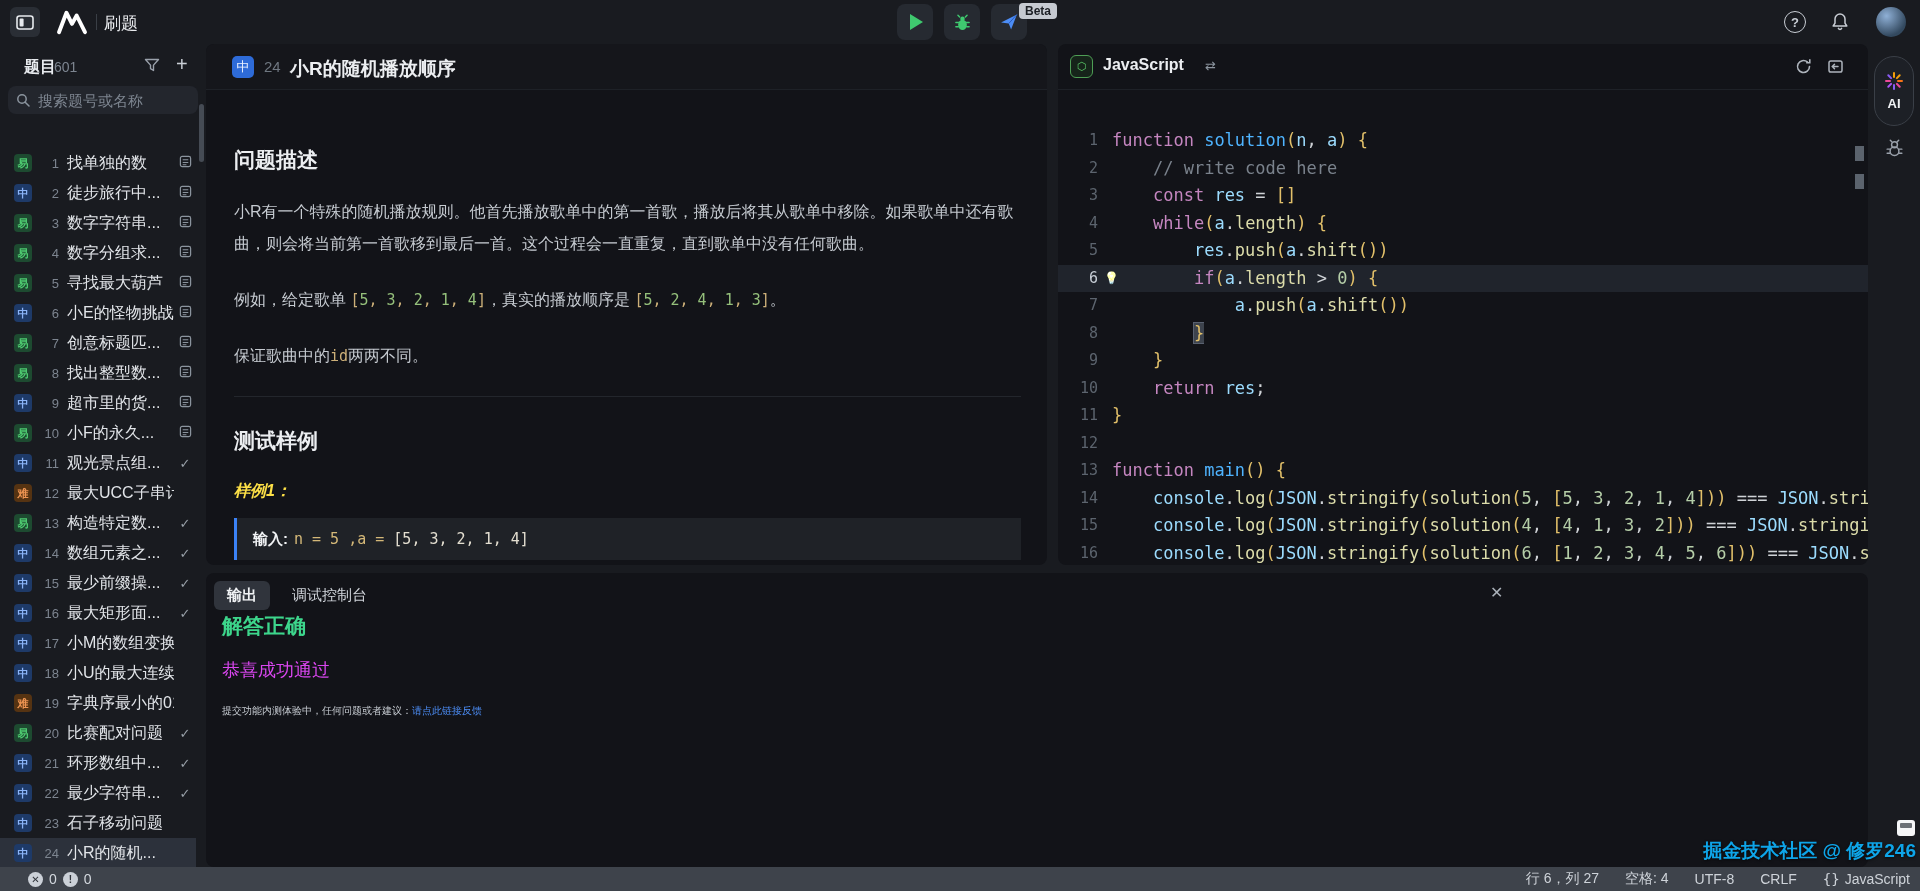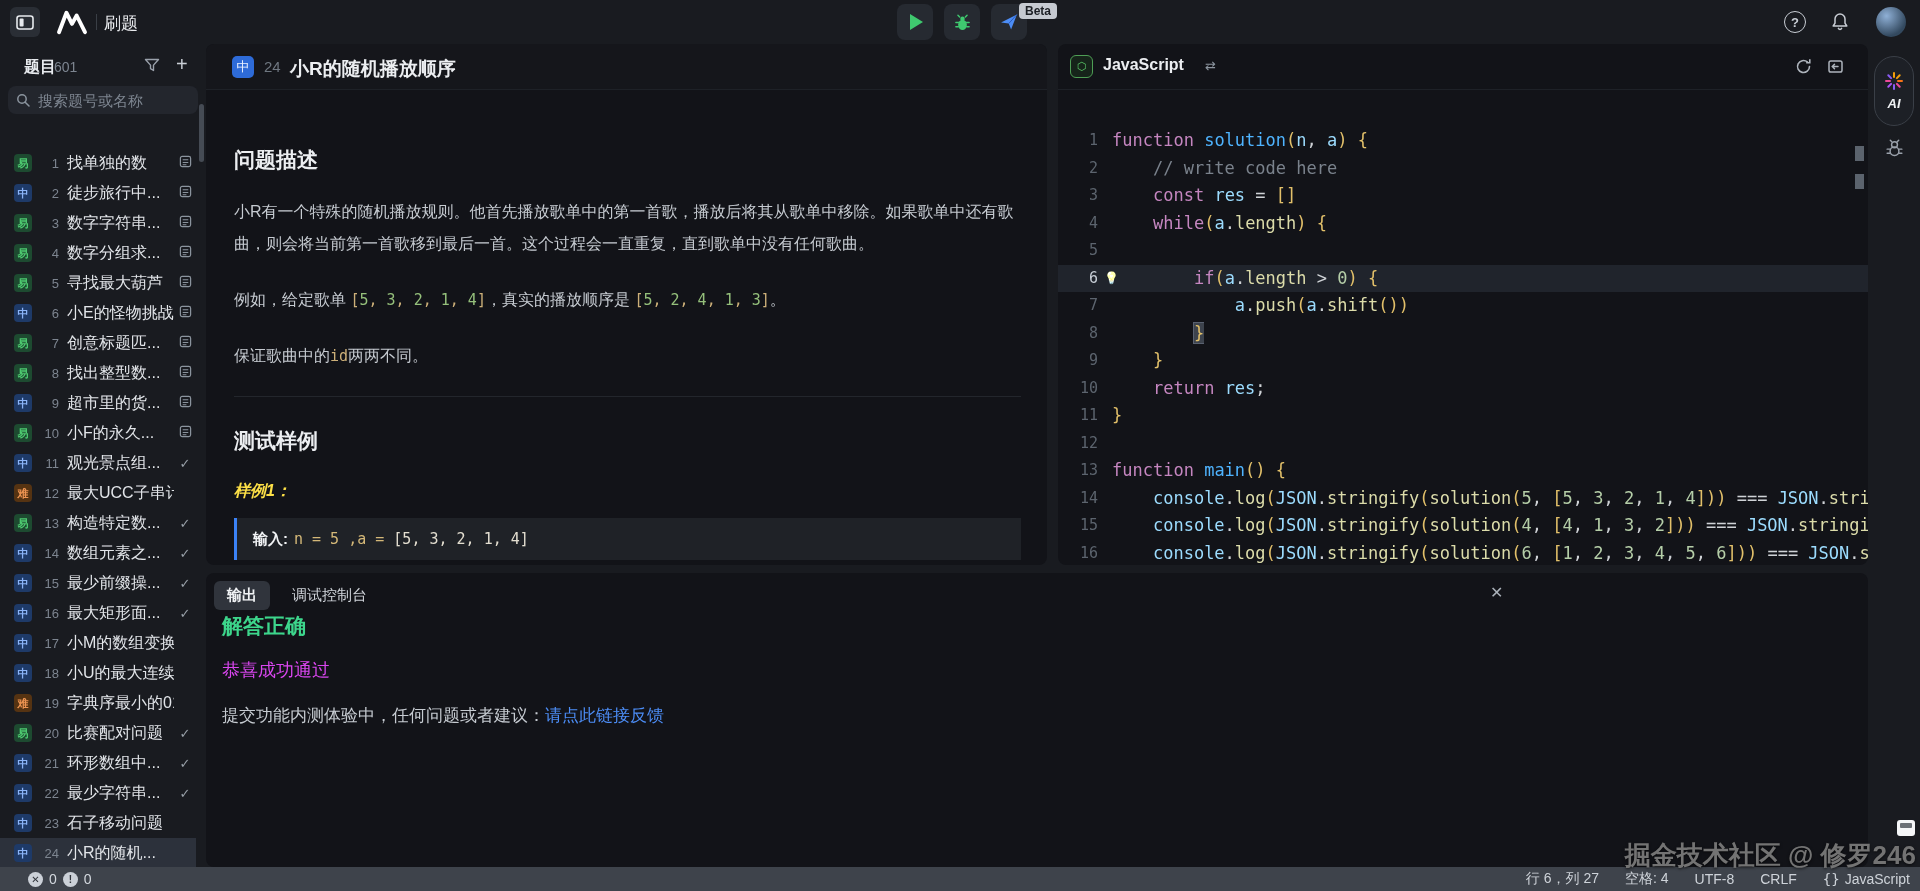--- a/index.html
+++ b/index.html
@@ -106,34 +106,34 @@
   .ruler-mark { position:absolute; width:9px; height:15px; background:#5b636d; left:797px; }
 
   
   .tabs { position:absolute; left:8px; top:8px; display:flex; align-items:center; }
   .tab-active { background:#30343c; border-radius:6px; padding:5px 13px; font-size:15px; font-weight:bold;
     color:#f0f2f4; cursor:pointer; }
   .tab-plain { margin-left:22px; font-size:15px; color:#cfd3d9; cursor:pointer; }
   .out-close { position:absolute; left:1284px; top:10px; font-size:16px; color:#aab1b9; cursor:pointer; }
   .result { position:absolute; left:16px; top:39px; font-size:21px; font-weight:bold; }
   .congrats { position:absolute; left:16px; top:85px; font-size:18px; color:#d946ef; }
-  .note { position:absolute; left:16px; top:131px; font-size:17px; color:#c6cbd1; }
+  .note { position:absolute; left:16px; top:131px; font-size:10px; color:#c6cbd1; }
   .note a { color:#4c8df6; text-decoration:none; cursor:pointer; }
 
   
   .ai-pill { position:absolute; left:1874px; top:56px; width:40px; height:70px; border:1px solid #3a3f47;
     border-radius:20px; background:#1d2026; display:flex; flex-direction:column; align-items:center;
     justify-content:center; gap:5px; cursor:pointer; }
-  .ai-txt { font-size:13px; font-weight:bold; color:#f0f2f4;font-style:italic; }
+  .ai-txt { font-size:13px; font-weight:bold; color:#f0f2f4; }
   .rail-bug { position:absolute; left:1884px; top:138px; cursor:pointer; }
 
   
   .wm-ic { position:absolute; left:1896px; top:819px; z-index:6; }
-  .watermark { position:absolute; right:4px; top:838px; z-index:6; font-size:26px; font-weight:bold;
-    color:#737373; text-shadow:0 1px 3px rgba(0,0,0,.65); white-space:nowrap; }
+  .watermark { position:absolute; right:4px; top:838px; z-index:6; font-size:19px; font-weight:bold;
+    color:#0ea5e9; text-shadow:0 1px 3px rgba(0,0,0,.65); white-space:nowrap; }
   .statusbar { position:absolute; left:0; top:867px; width:1920px; height:24px; background:#3e434b;
     display:flex; align-items:center; font-size:14px; color:#d3d8de; z-index:5; }
   .sb-left { display:flex; align-items:center; gap:6px; padding-left:28px; }
   .sb-ic { width:15px; height:15px; border-radius:50%; background:#ccd1d8; color:#30343b; font-size:10px;
     font-weight:bold; display:flex; align-items:center; justify-content:center; }
   .sb-right { margin-left:auto; display:flex; align-items:center; gap:26px; padding-right:10px;
     font-size:14px; color:#ced3d9; }
   .sb-right span { cursor:pointer; }
   .braces { font-family:"DejaVu Sans Mono",monospace; margin-right:5px; }
 </style>
@@ -419,21 +419,21 @@
           <rect x="2" y="3" width="13" height="11" rx="1.8" fill="none" stroke="#aeb4bc" stroke-width="1.5"></rect>
           <path d="M11 8.5H5.5M7.5 6.3L5.3 8.5l2.2 2.2" fill="none" stroke="#aeb4bc" stroke-width="1.5" stroke-linecap="round"></path>
         </svg>
       </span>
     </div>
     <div class="code-area">
         <div class="code-line"><span class="ln">1</span><span class="bulb"></span><span class="ctext"><span class="tk-kw">function</span><span class="tk-pl"> </span><span class="tk-fn">solution</span><span class="tk-br">(</span><span class="tk-v">n</span><span class="tk-pl">, </span><span class="tk-v">a</span><span class="tk-br">)</span><span class="tk-pl"> </span><span class="tk-br">{</span></span></div>
         <div class="code-line"><span class="ln">2</span><span class="bulb"></span><span class="ctext"><span class="tk-pl">    </span><span class="tk-cm">// write code here</span></span></div>
         <div class="code-line"><span class="ln">3</span><span class="bulb"></span><span class="ctext"><span class="tk-pl">    </span><span class="tk-kw">const</span><span class="tk-pl"> </span><span class="tk-v">res</span><span class="tk-pl"> = </span><span class="tk-br">[]</span></span></div>
         <div class="code-line"><span class="ln">4</span><span class="bulb"></span><span class="ctext"><span class="tk-pl">    </span><span class="tk-kw">while</span><span class="tk-br">(</span><span class="tk-v">a</span><span class="tk-pl">.</span><span class="tk-pr">length</span><span class="tk-br">)</span><span class="tk-pl"> </span><span class="tk-br">{</span></span></div>
-        <div class="code-line"><span class="ln">5</span><span class="bulb"></span></div>
+        <div class="code-line"><span class="ln">5</span><span class="bulb"></span><span class="ctext"><span class="tk-pl">        </span><span class="tk-v">res</span><span class="tk-pl">.</span><span class="tk-pr">push</span><span class="tk-br">(</span><span class="tk-v">a</span><span class="tk-pl">.</span><span class="tk-pr">shift</span><span class="tk-br">())</span></span></div>
         <div class="code-line current"><span class="ln">6</span><span class="bulb">💡</span><span class="ctext"><span class="tk-pl">        </span><span class="tk-kw">if</span><span class="tk-br">(</span><span class="tk-v">a</span><span class="tk-pl">.</span><span class="tk-pr">length</span><span class="tk-pl"> &gt; </span><span class="tk-num">0</span><span class="tk-br">)</span><span class="tk-pl"> </span><span class="tk-br">{</span></span></div>
         <div class="code-line"><span class="ln">7</span><span class="bulb"></span><span class="ctext"><span class="tk-pl">            </span><span class="tk-v">a</span><span class="tk-pl">.</span><span class="tk-pr">push</span><span class="tk-br">(</span><span class="tk-v">a</span><span class="tk-pl">.</span><span class="tk-pr">shift</span><span class="tk-br">())</span></span></div>
         <div class="code-line"><span class="ln">8</span><span class="bulb"></span><span class="ctext"><span class="tk-pl">        </span><span class="tk-brh">}</span></span></div>
         <div class="code-line"><span class="ln">9</span><span class="bulb"></span><span class="ctext"><span class="tk-pl">    </span><span class="tk-br">}</span></span></div>
         <div class="code-line"><span class="ln">10</span><span class="bulb"></span><span class="ctext"><span class="tk-pl">    </span><span class="tk-kw">return</span><span class="tk-pl"> </span><span class="tk-v">res</span><span class="tk-pl">;</span></span></div>
         <div class="code-line"><span class="ln">11</span><span class="bulb"></span><span class="ctext"><span class="tk-br">}</span></span></div>
         <div class="code-line"><span class="ln">12</span><span class="bulb"></span><span class="ctext"></span></div>
         <div class="code-line"><span class="ln">13</span><span class="bulb"></span><span class="ctext"><span class="tk-kw">function</span><span class="tk-pl"> </span><span class="tk-fn">main</span><span class="tk-br">()</span><span class="tk-pl"> </span><span class="tk-br">{</span></span></div>
         <div class="code-line"><span class="ln">14</span><span class="bulb"></span><span class="ctext"><span class="tk-pl">    </span><span class="tk-v">console</span><span class="tk-pl">.</span><span class="tk-pr">log</span><span class="tk-br">(</span><span class="tk-v">JSON</span><span class="tk-pl">.</span><span class="tk-pr">stringify</span><span class="tk-br">(</span><span class="tk-pr">solution</span><span class="tk-br">(</span><span class="tk-num">5</span><span class="tk-pl">, </span><span class="tk-br">[</span><span class="tk-num">5</span><span class="tk-pl">, </span><span class="tk-num">3</span><span class="tk-pl">, </span><span class="tk-num">2</span><span class="tk-pl">, </span><span class="tk-num">1</span><span class="tk-pl">, </span><span class="tk-num">4</span><span class="tk-br">]))</span><span class="tk-pl"> === </span><span class="tk-v">JSON</span><span class="tk-pl">.</span><span class="tk-pr">stri</span></span></div>
         <div class="code-line"><span class="ln">15</span><span class="bulb"></span><span class="ctext"><span class="tk-pl">    </span><span class="tk-v">console</span><span class="tk-pl">.</span><span class="tk-pr">log</span><span class="tk-br">(</span><span class="tk-v">JSON</span><span class="tk-pl">.</span><span class="tk-pr">stringify</span><span class="tk-br">(</span><span class="tk-pr">solution</span><span class="tk-br">(</span><span class="tk-num">4</span><span class="tk-pl">, </span><span class="tk-br">[</span><span class="tk-num">4</span><span class="tk-pl">, </span><span class="tk-num">1</span><span class="tk-pl">, </span><span class="tk-num">3</span><span class="tk-pl">, </span><span class="tk-num">2</span><span class="tk-br">]))</span><span class="tk-pl"> === </span><span class="tk-v">JSON</span><span class="tk-pl">.</span><span class="tk-pr">stringi</span></span></div>

